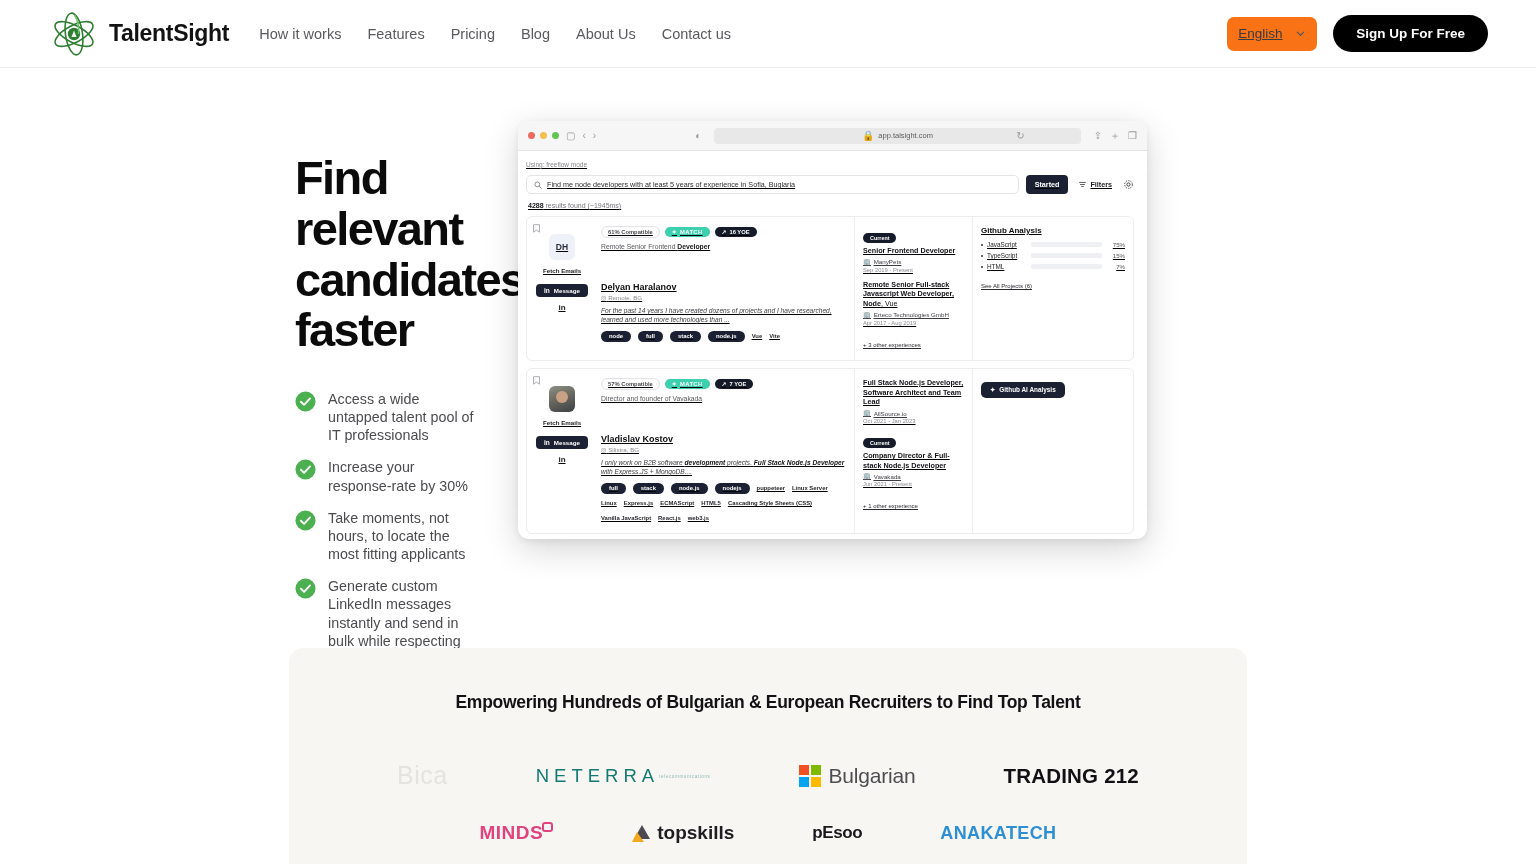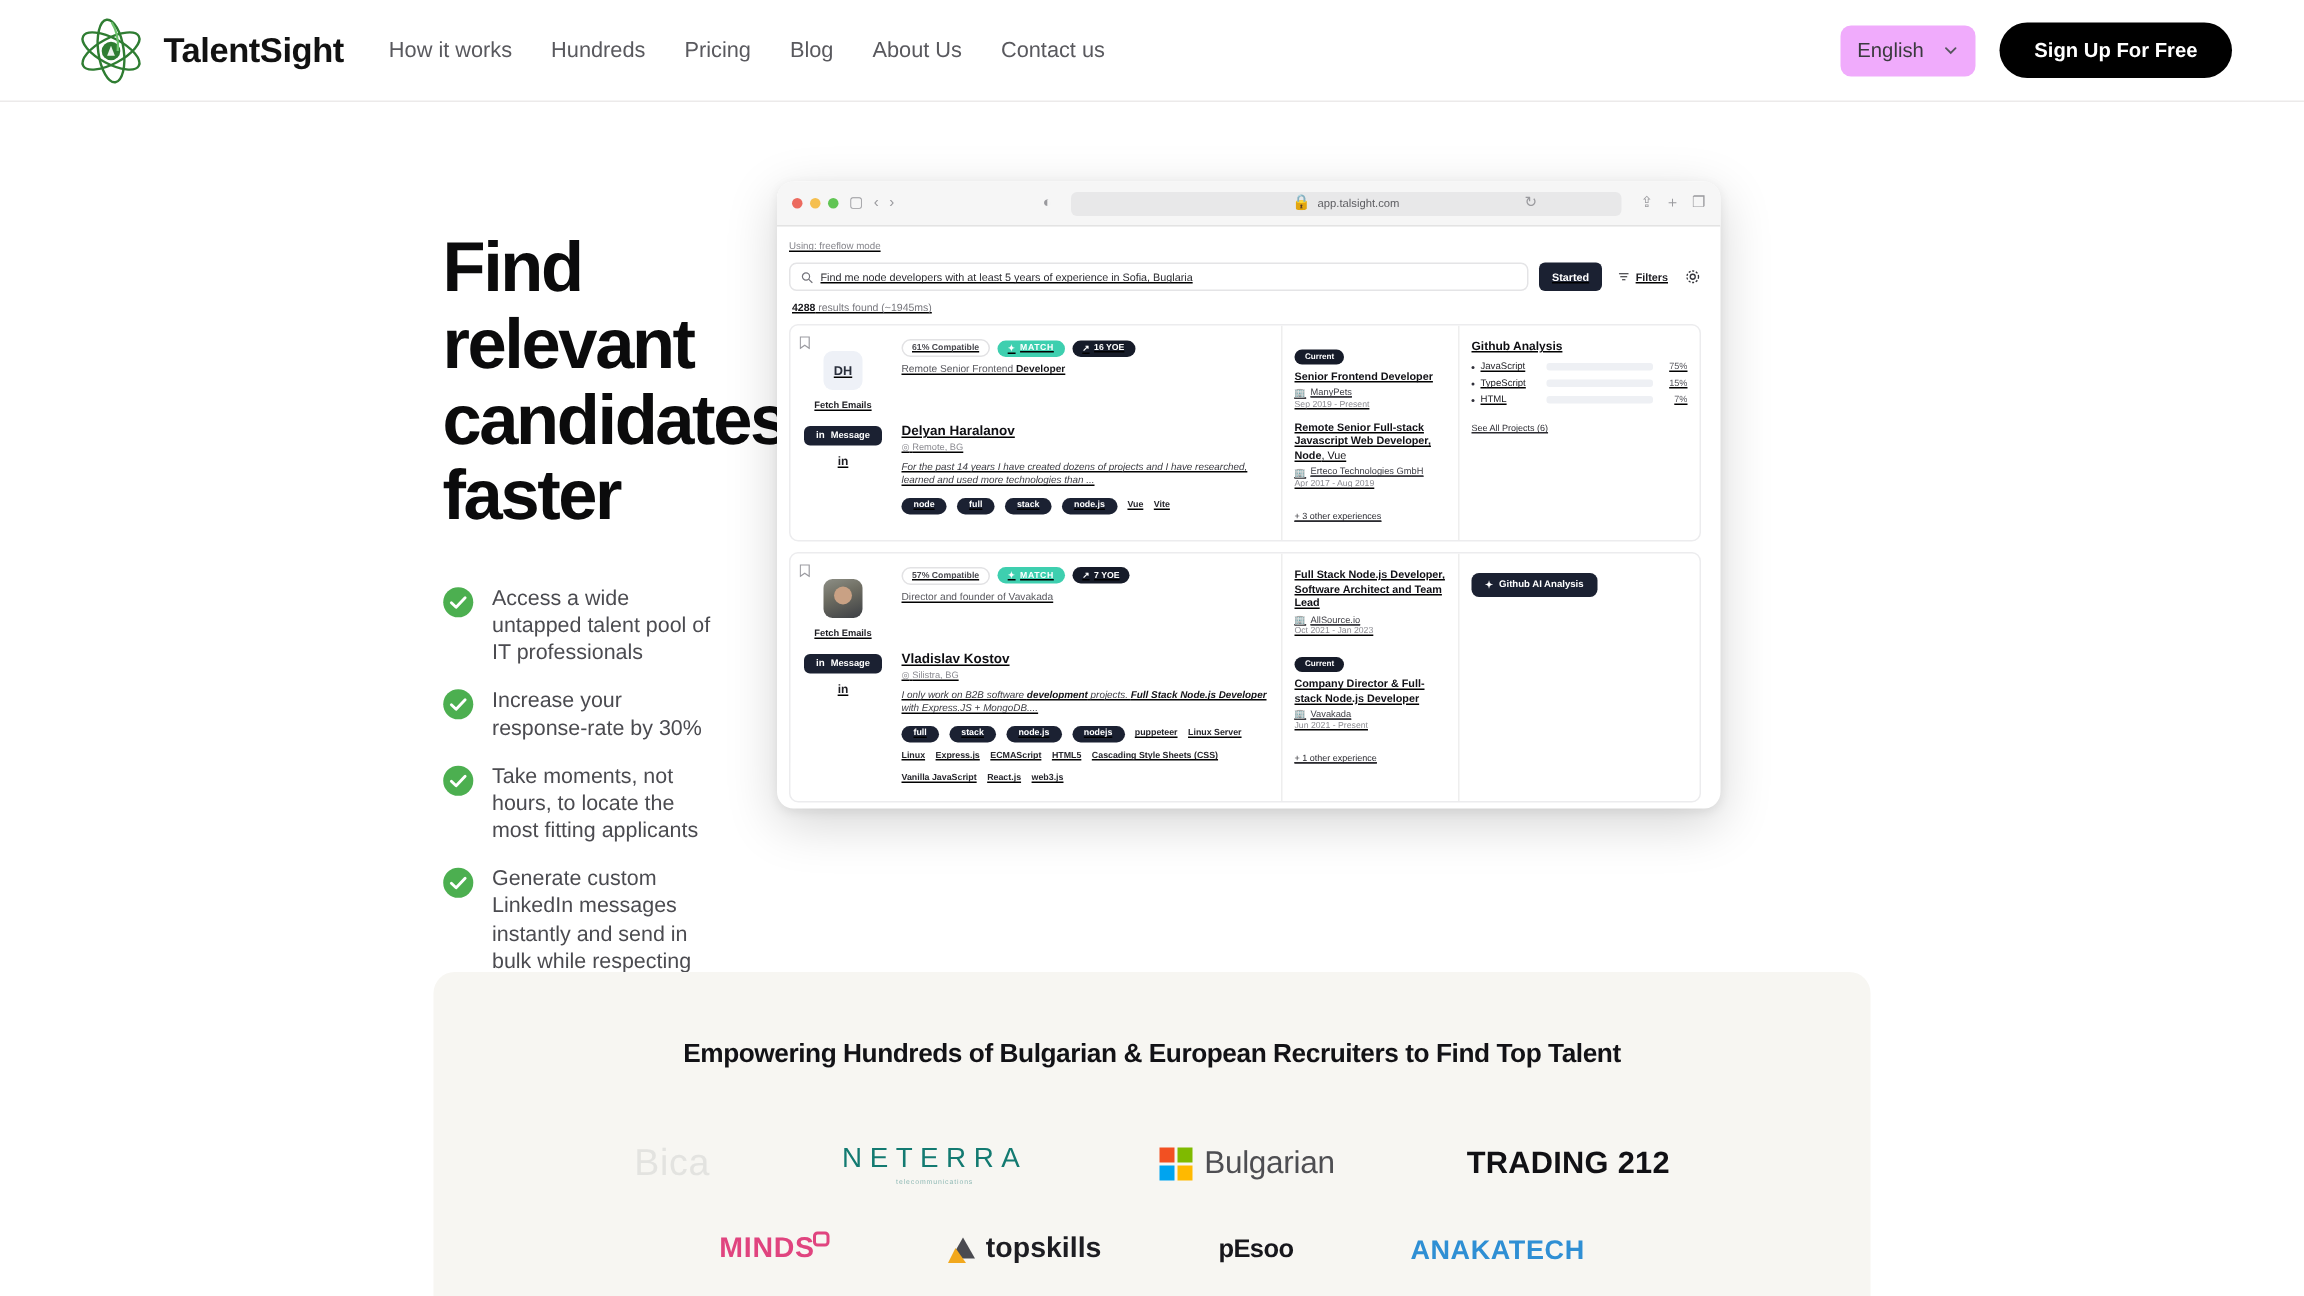--- a/index.html
+++ b/index.html
@@ -28,22 +28,22 @@
   .nav { display: flex; align-items: flex-start; gap: 26px; }
   .nav a {
     font-size: 14.5px; color: #59595e; text-decoration: none; white-space: nowrap;
   }
   .header-right {
     margin-left: auto; display: flex; align-items: center; gap: 16px;
   }
   .lang-select {
     display: flex; align-items: center; justify-content: space-between;
     width: 90px; height: 34px;
-    background: #f0abfc; border-radius: 7px;
-    padding: 0 11px; font-size: 13.5px; color: #3a3a3e;
+    background: #f97316; border-radius: 7px;
+    padding: 0 11px; font-size: 13.5px; color: #3a3a3e; text-decoration: underline;
   }
   .chev { width: 11px; height: 11px; display: block; }
   .signup-btn {
     background: #000; color: #fff; border: none;
     border-radius: 22px; height: 37px; padding: 0 23px;
     font-size: 13.5px; font-weight: 700;
     font-family: "Liberation Sans", sans-serif; cursor: pointer;
     white-space: nowrap;
   }
 
@@ -264,21 +264,21 @@
       </g>
       <circle cx="26" cy="25" r="6.2" fill="#2f7d32"></circle>
       <path d="M26 21.5 l2.6 6.6 h-5.2 z" fill="#ffffff" opacity="0.9"></path>
       <path d="M26.5 6 q5 8 4 19" stroke="#6ec36e" stroke-width="1.5" fill="none"></path>
     </svg>
     <span class="brand-name">TalentSight</span>
   </div>
 
   <nav class="nav">
     <a href="#">How it works</a>
-    <a href="#">Hundreds</a>
+    <a href="#">Features</a>
     <a href="#">Pricing</a>
     <a href="#">Blog</a>
     <a href="#">About Us</a>
     <a href="#">Contact us</a>
   </nav>
 
   <div class="header-right">
     <div class="lang-select">
       <span>English</span>
       <svg class="chev" viewBox="0 0 12 12">
@@ -556,21 +556,21 @@
   </div>
 </div>
 
 <div class="logos-section">
   <div class="logos-title">Empowering Hundreds of Bulgarian &amp; European Recruiters to Find Top Talent</div>
 
   <div class="logos-row">
     <div class="logo">
       <span class="logo-bica">Bica</span>
     </div>
-    <div class="logo" style="flex-direction:column">
+    <div class="logo" style="flex-direction:row">
       <span class="neterra-main">NETERRA</span>
       <span class="neterra-sub">telecommunications</span>
     </div>
     <div class="logo">
       <span class="ms-grid">
         <i style="background:#f25022;display:block"></i>
           <i style="background:#7fba00;display:block"></i>
         <i style="background:#00a4ef;display:block"></i>
           <i style="background:#ffb900;display:block"></i>
       </span>

